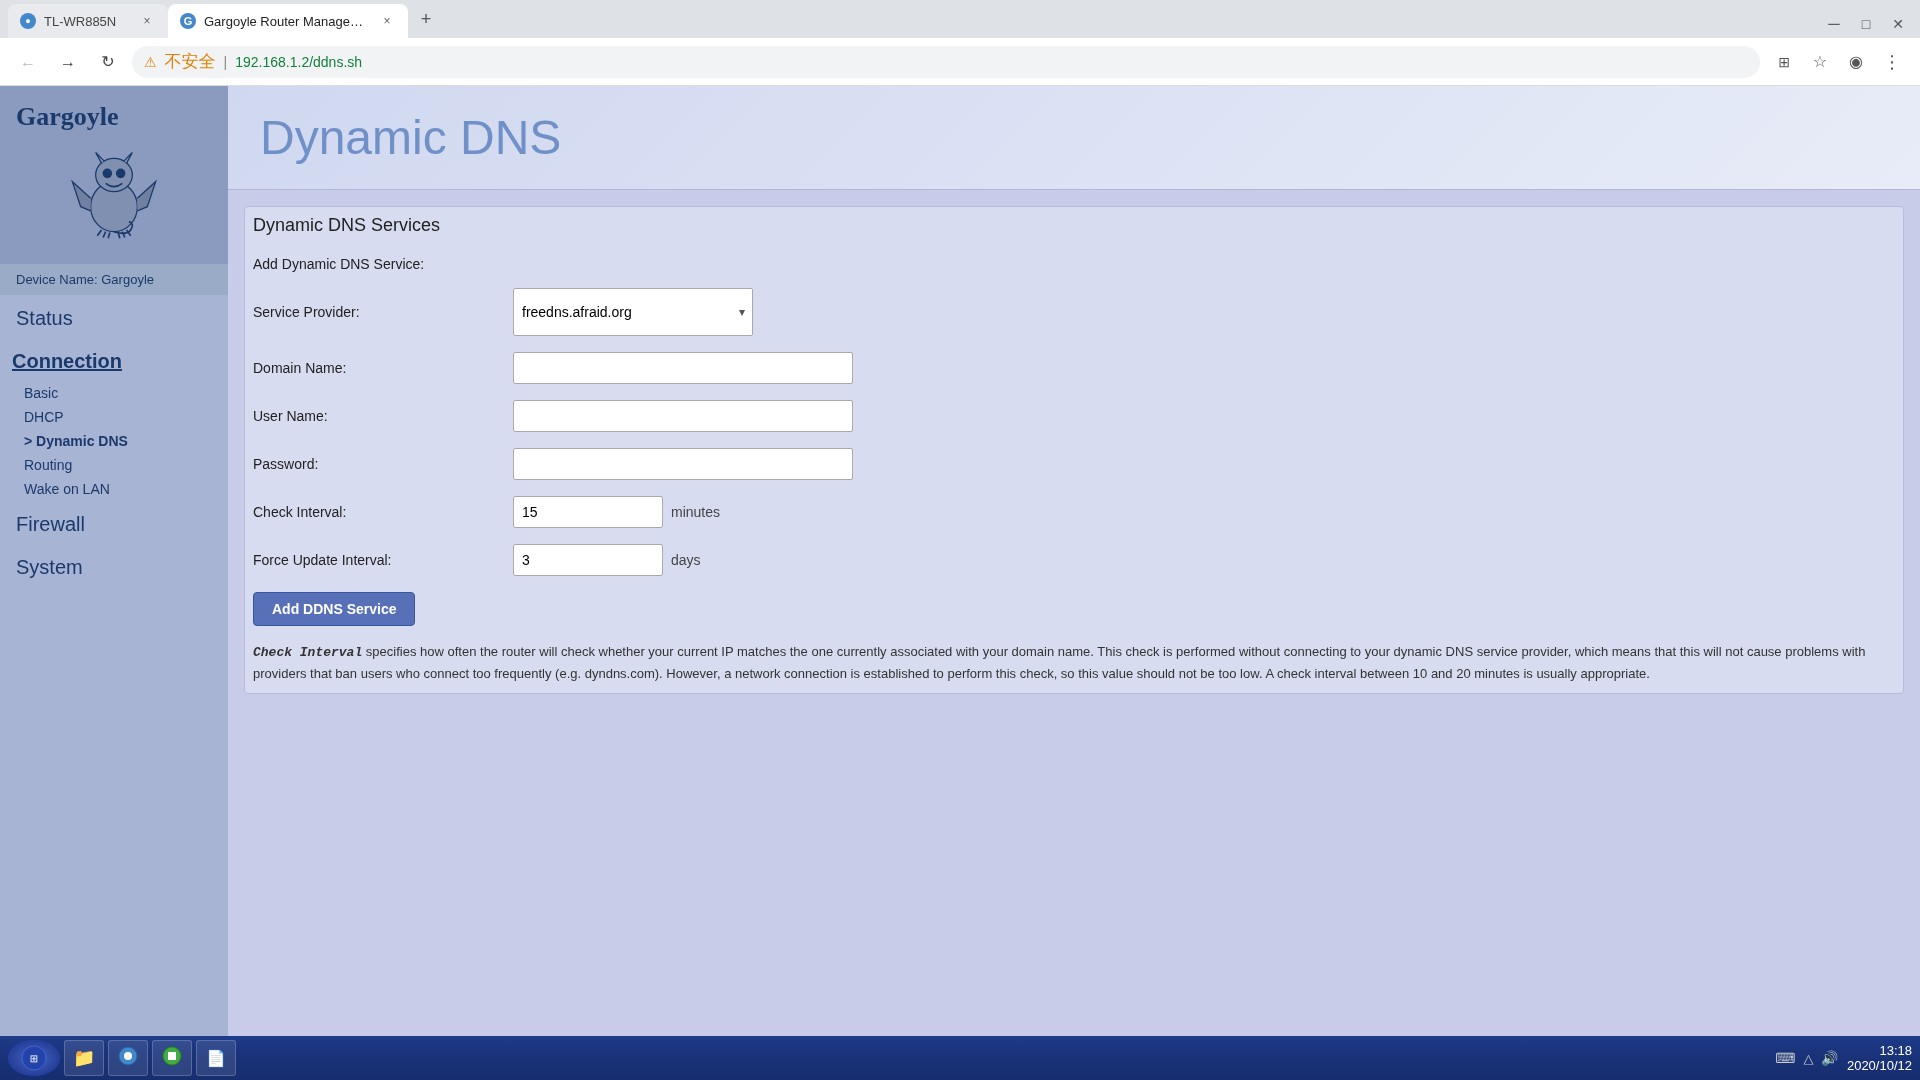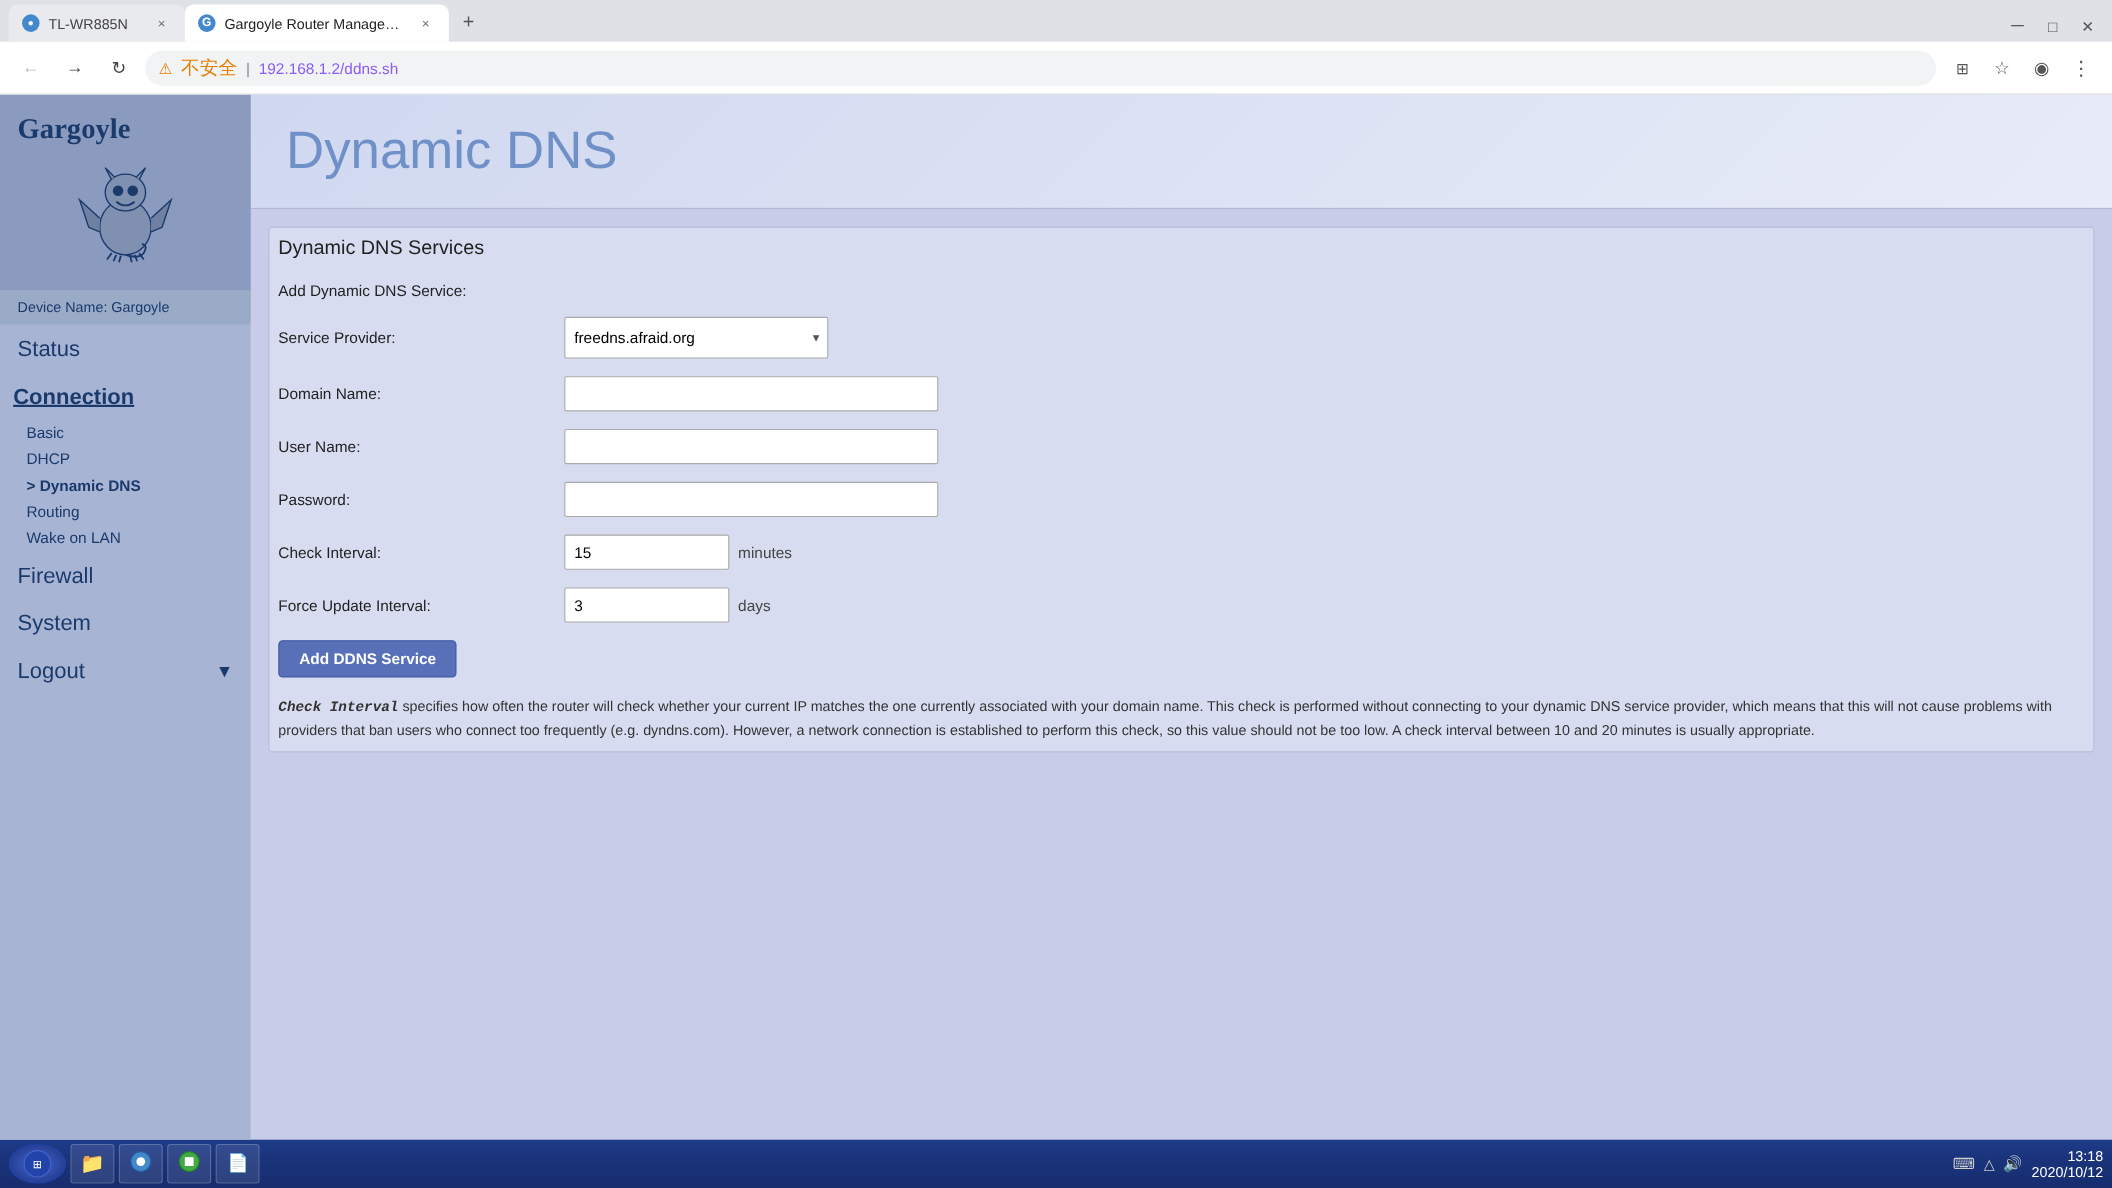--- a/index.html
+++ b/index.html
@@ -249,21 +249,21 @@
       padding: 4px 8px;
       font-size: 14px;
       border-radius: 2px;
     }
 
     .form-input-wide {
       width: 340px;
     }
 
     .form-select {
-      height: 38px;
+      height: 48px;
       padding: 4px 28px 4px 8px;
       border: 1px solid #aaa;
       background: #fff;
       font-size: 14px;
       border-radius: 2px;
       appearance: none;
       cursor: pointer;
       width: 240px;
     }
 
@@ -399,21 +399,21 @@
   </div>
 
   <div class="browser-toolbar">
     <div class="nav-btn disabled">←</div>
     <div class="nav-btn">→</div>
     <div class="nav-btn">↻</div>
     <div class="address-bar">
       <span class="warning-icon">⚠</span>
       <span style="color:#e67e00; font-size:17px;">不安全</span>
       <span style="color:#888;">|</span>
-      <span style="color:#8b5cf6;">192.168.1.2/ddns.sh</span>
+      <span style="color:#15803d;">192.168.1.2/ddns.sh</span>
     </div>
     <div class="toolbar-right">
       <div class="toolbar-icon-btn" style="font-size:14px;">⊞</div>
       <div class="toolbar-icon-btn">☆</div>
       <div class="toolbar-icon-btn">◉</div>
       <div class="toolbar-icon-btn" style="font-size:18px;">⋮</div>
     </div>
   </div>
 
   <div class="page-content">
@@ -453,24 +453,20 @@
       <div class="sidebar-nav">
         <div class="nav-section-title">Status</div>
         <div class="nav-section-title active-section">Connection</div>
         <span class="nav-sub-item">Basic</span>
         <span class="nav-sub-item">DHCP</span>
         <span class="nav-sub-item active">Dynamic DNS</span>
         <span class="nav-sub-item">Routing</span>
         <span class="nav-sub-item">Wake on LAN</span>
         <div class="nav-section-title">Firewall</div>
         <div class="nav-section-title">System</div>
-        <div class="nav-section-title" style="display:flex; align-items:center; justify-content:space-between;">
-          <span>Logout</span>
-          <span style="font-size:16px;">▼</span>
-        </div>
       </div>
     </div>
 
     <div class="main-content">
 
       <div class="page-header">
         <h1 class="page-title">Dynamic DNS</h1>
       </div>
 
       <div class="content-section">

